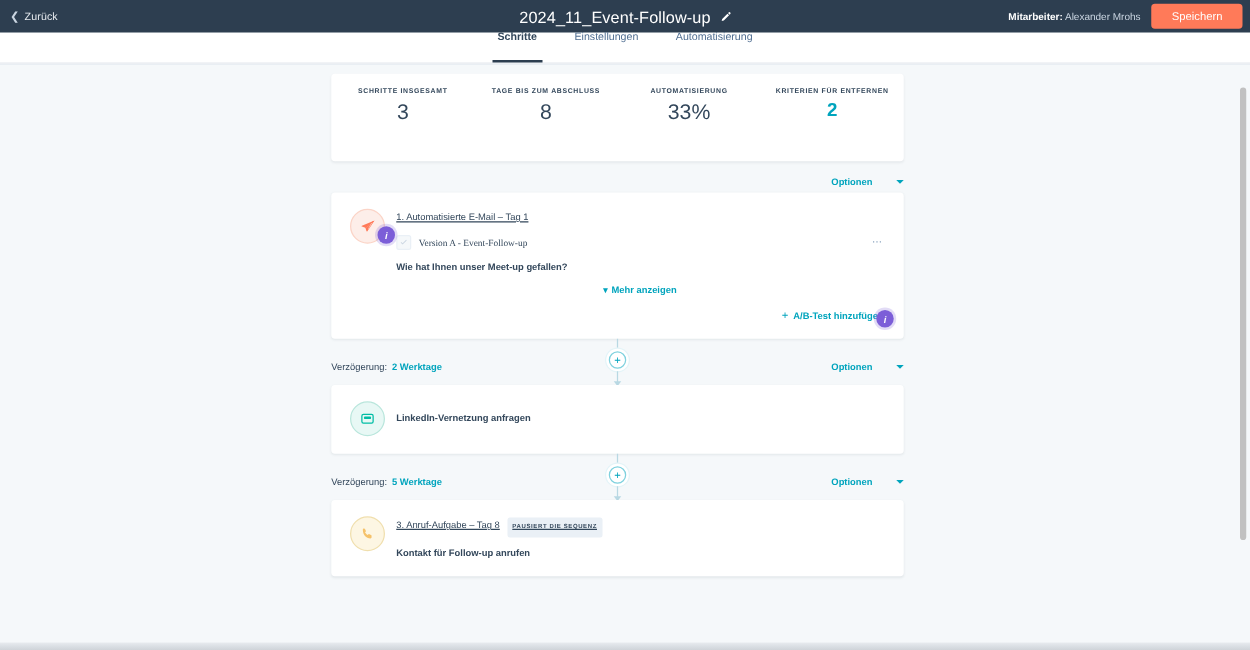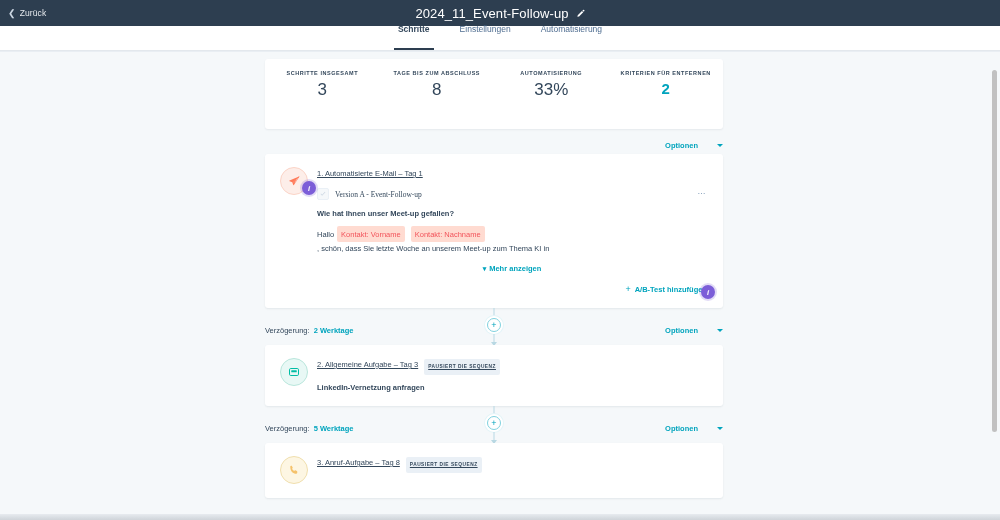--- a/index.html
+++ b/index.html
@@ -234,20 +234,26 @@
 
   <div class="title-wrap">
     <span class="seq-title">2024_11_Event-Follow-up</span>
     <span class="pencil-icon">
       <svg width="9" height="9" viewBox="0 0 16 16">
           <path d="M12.3 1.7a1.6 1.6 0 012.3 2.3l-.9.9-2.3-2.3.9-.9zM10.6 3.4l2.3 2.3-7.5 7.5-3 .7.7-3 7.5-7.5z" fill="#ffffff"></path>
         </svg>
     </span>
   </div>
 
+  <div class="topnav-right">
+    <div class="owner">
+      <b>Mitarbeiter:</b><span> Alexander Mrohs</span>
+    </div>
+    <button class="save-btn">Speichern</button>
+  </div>
 </div>
 
 <div class="tabbar">
   <div class="tab active">Schritte</div>
   <div class="tab">Einstellungen</div>
   <div class="tab">Automatisierung</div>
 </div>
 
 <div class="page">
   <div class="col">
@@ -299,26 +305,20 @@
               <svg width="8" height="8" viewBox="0 0 16 16">
                   <path d="M6.2 11.3L3.1 8.2l1-1 2.1 2.1 5.6-5.6 1 1z" fill="#cbd6e2"></path>
                 </svg>
             </div>
             <span class="variant-label">Version A - Event-Follow-up</span>
             <span class="dots">⋯</span>
           </div>
 
           <div class="email-subject">Wie hat Ihnen unser Meet-up gefallen?</div>
 
-          <div class="email-preview">
-            <span>Hallo</span>
-            <span class="token">Kontakt: Vorname</span>
-            <span class="token">Kontakt: Nachname</span>
-            <span>, schön, dass Sie letzte Woche an unserem Meet-up zum Thema KI in</span>
-          </div>
 
           <div class="show-more">
             <span class="chev">▾</span><span>Mehr anzeigen</span>
           </div>
 
           <div class="ab-row">
             <div class="ab-link">
               <span class="ab-plus">+</span>
               <span>A/B-Test hinzufügen</span>
             </div>
@@ -345,24 +345,20 @@
 
     <div class="step-card" style="margin-top:6px;">
       <div class="step-head">
         <div class="step-icon ic-task">
           <svg width="12" height="12" viewBox="0 0 24 24">
               <rect x="3" y="5" width="18" height="14" rx="2.5" fill="none" stroke="#00bda5" stroke-width="2"></rect>
               <rect x="6.5" y="8.5" width="11" height="4" rx="1" fill="#00bda5"></rect>
             </svg>
         </div>
         <div class="step-body">
-          <div class="step-title">
-            <span>2. Allgemeine Aufgabe – Tag 3</span>
-            <span class="pause-badge">Pausiert die Sequenz</span>
-          </div>
           <div class="step-sub">LinkedIn-Vernetzung anfragen</div>
         </div>
       </div>
     </div>
 
     <div class="connector">
       <div class="conn-line top"></div>
       <div class="conn-plus">+</div>
       <div class="conn-line bot"></div>
       <div class="conn-arrow"></div>
@@ -382,20 +378,21 @@
         <div class="step-icon ic-call">
           <svg width="12" height="12" viewBox="0 0 24 24">
               <path d="M6.6 3.5c.6 0 1.1.3 1.4.9l1.3 2.6c.3.6.2 1.3-.3 1.7l-1 .9c.9 1.9 2.5 3.5 4.4 4.4l.9-1c.4-.5 1.1-.6 1.7-.3l2.6 1.3c.6.3.9.8.9 1.4v2.3c0 1-.8 1.8-1.8 1.8C9.9 19.5 4.5 14.1 4.5 5.3c0-1 .8-1.8 1.8-1.8h.3z" fill="#f5c26b"></path>
             </svg>
         </div>
         <div class="step-body">
           <div class="step-title">
             <span>3. Anruf-Aufgabe – Tag 8</span>
             <span class="pause-badge">Pausiert die Sequenz</span>
           </div>
+          <div class="step-sub">Kontakt für Follow-up anrufen</div>
         </div>
       </div>
     </div>
 
   </div>
 </div>
 
 <div class="scrollbar-track">
   <div class="scrollbar-thumb"></div>
 </div>

